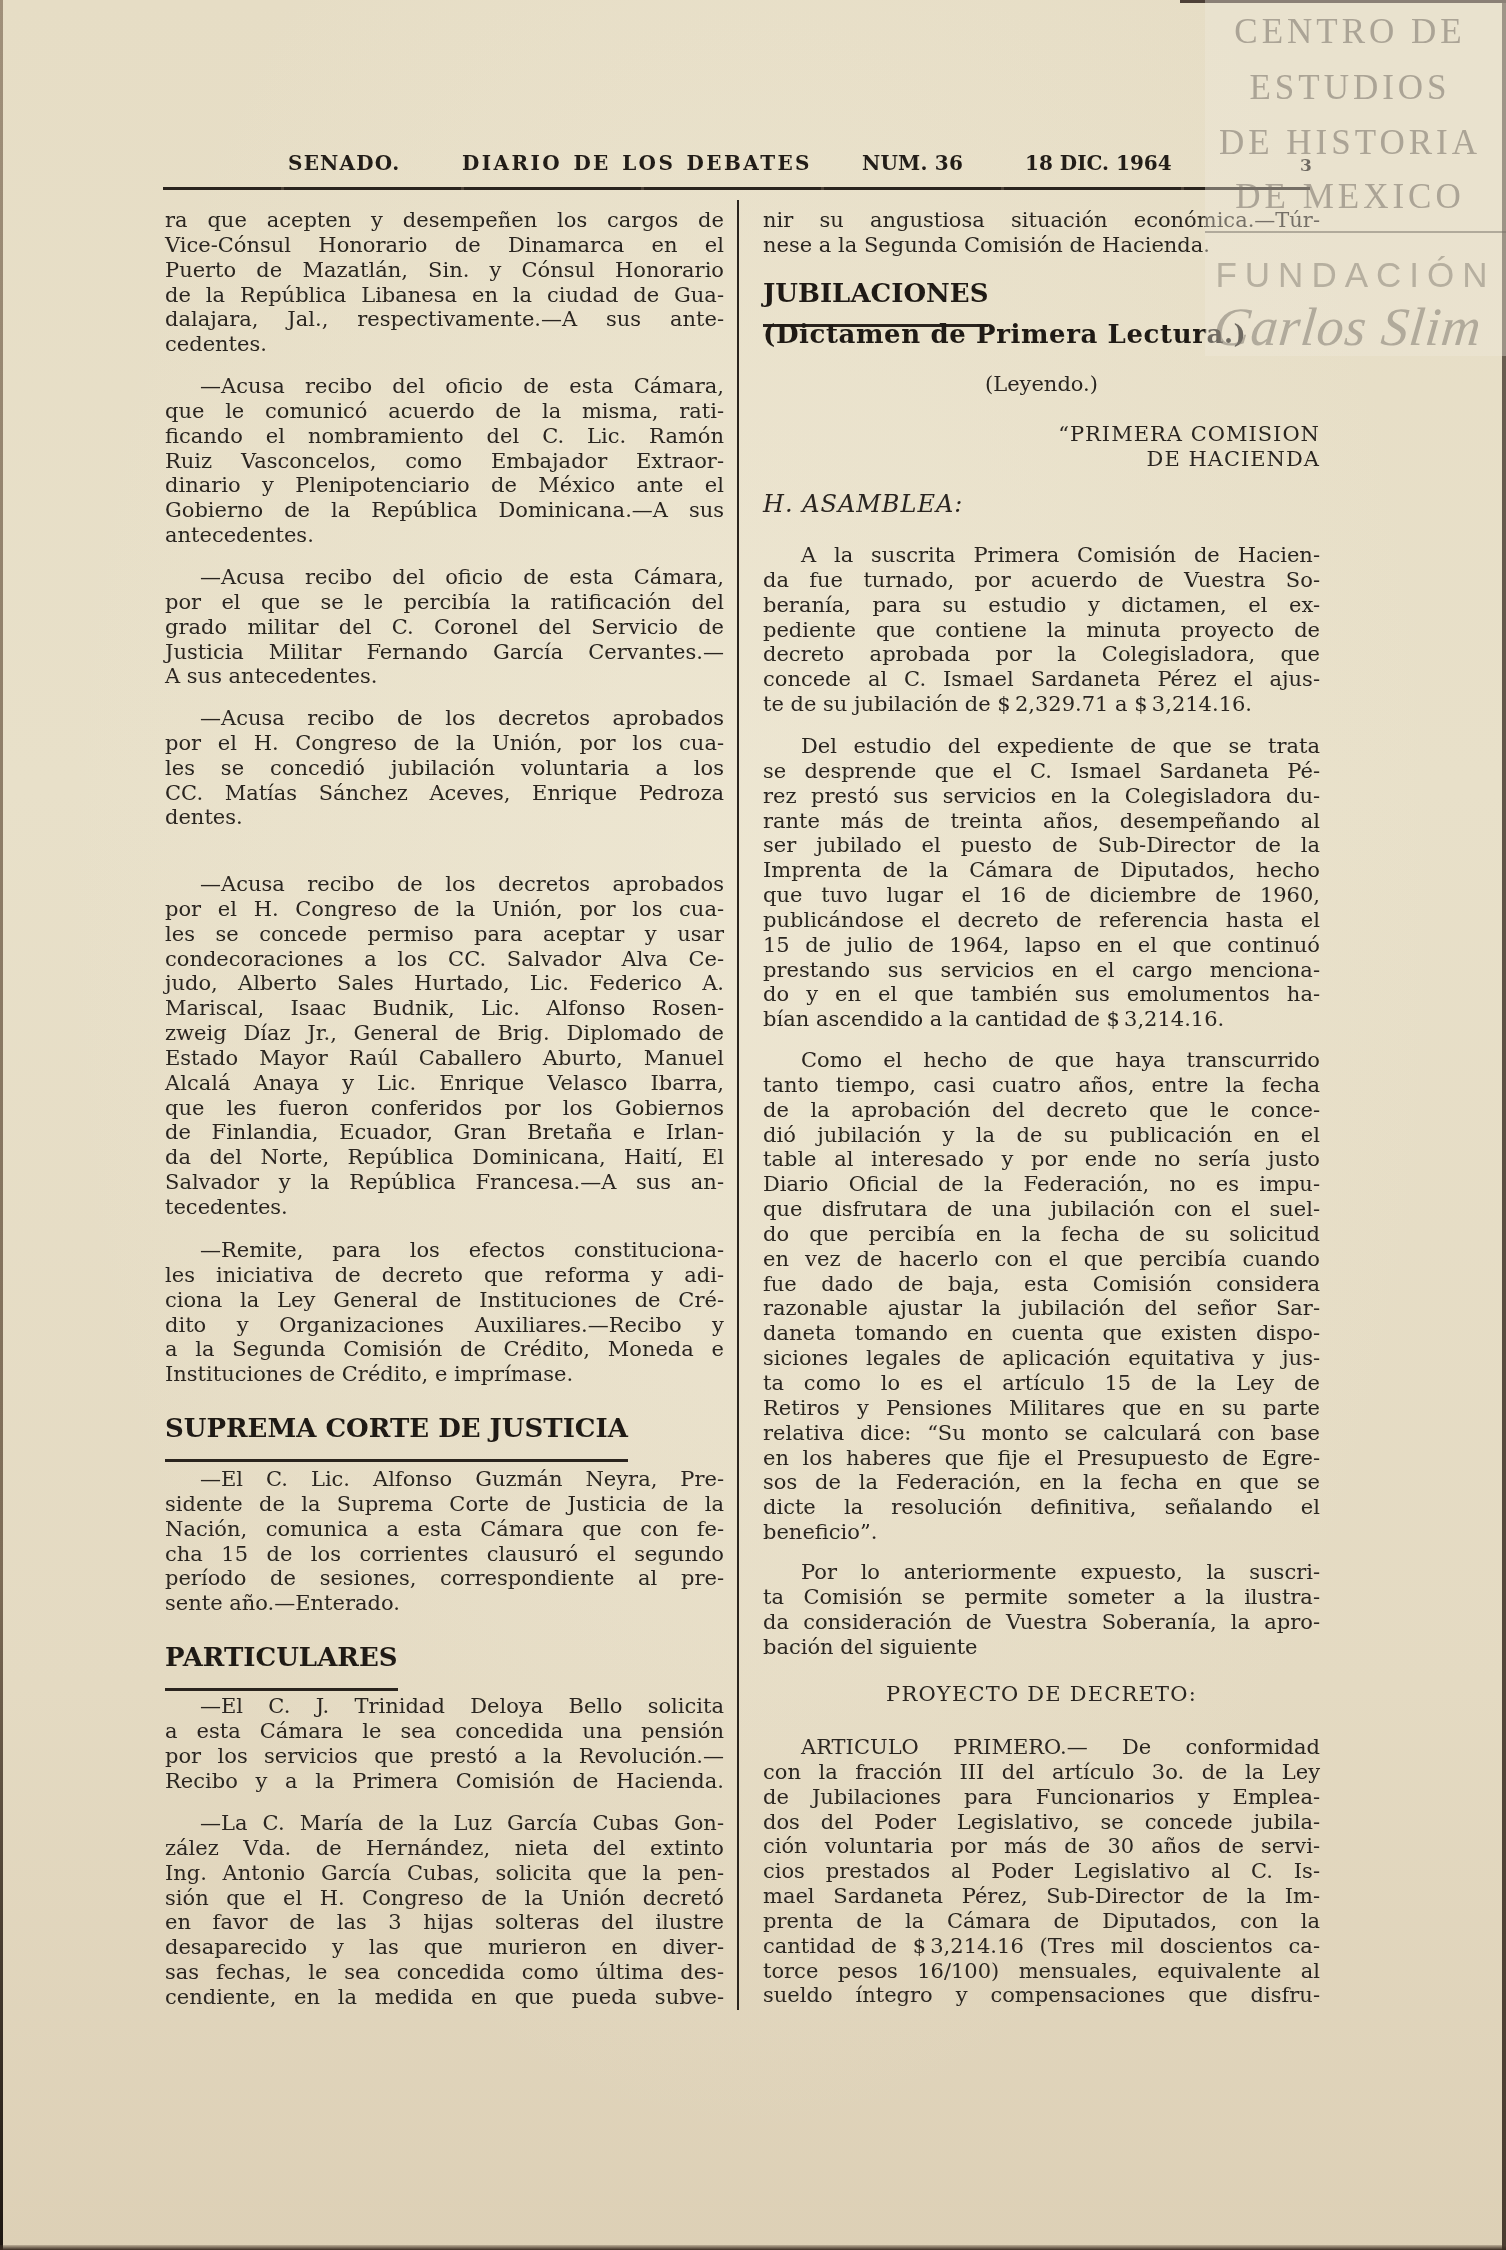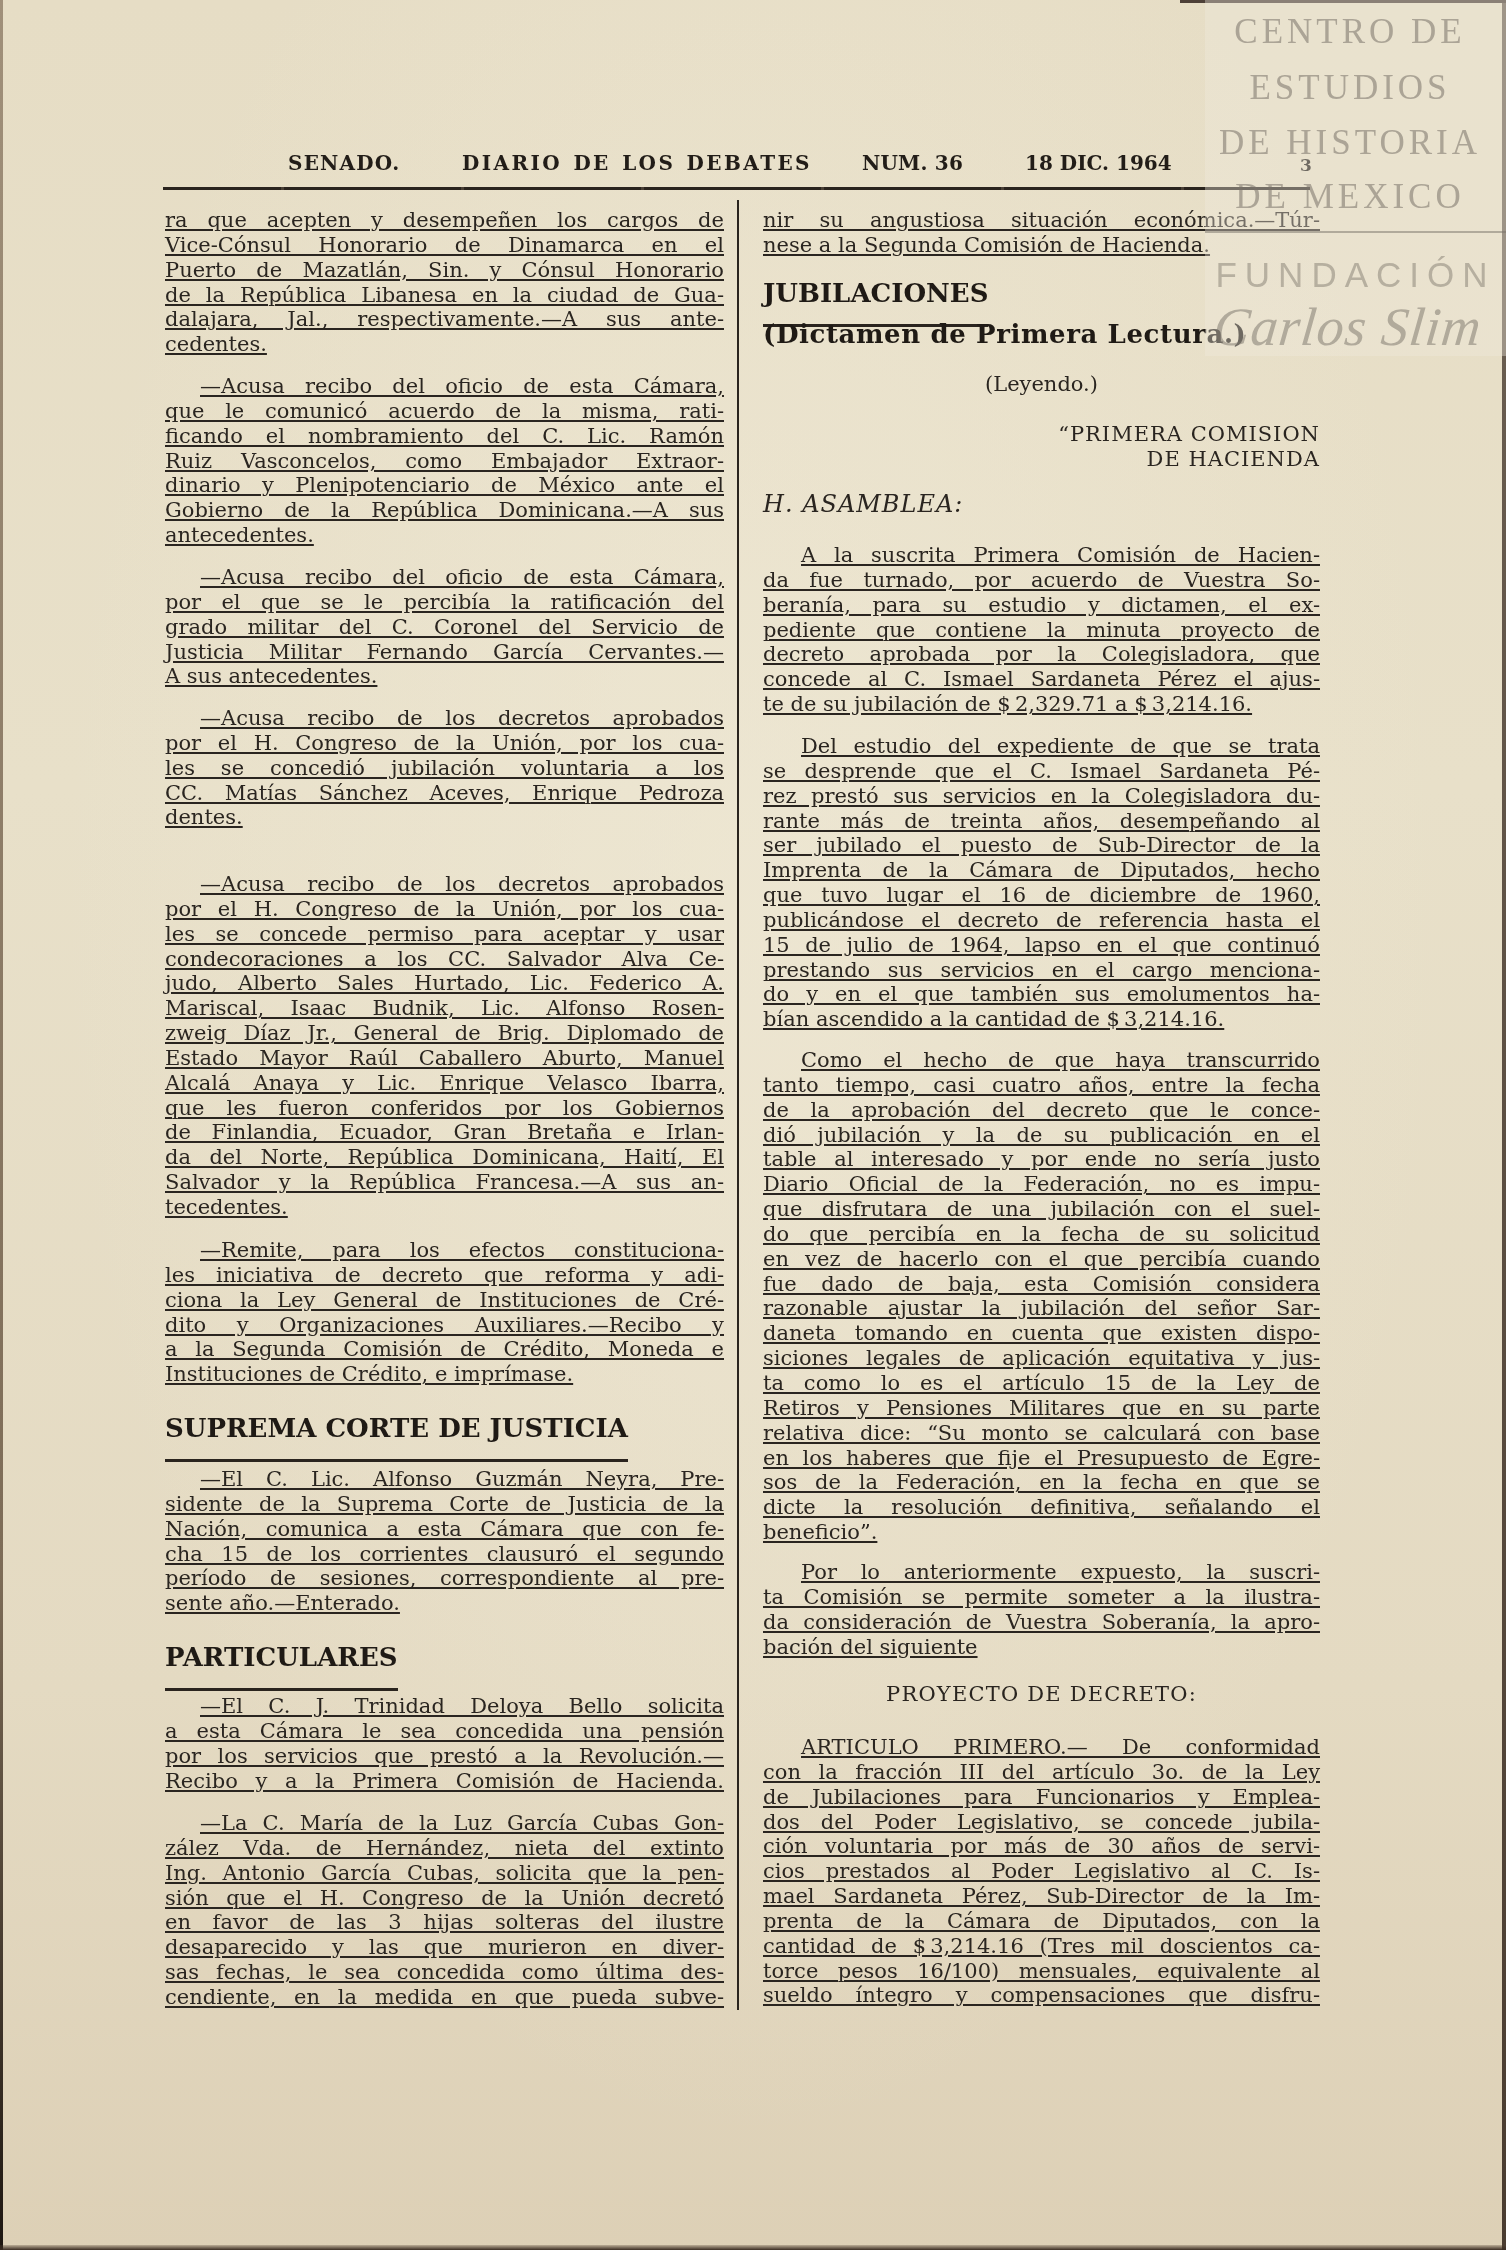--- a/index.html
+++ b/index.html
@@ -31,21 +31,21 @@
   .hdr-page { left: 1300px; font-size: 17px; top: 154px; }
   .hdr-rule { position: absolute; left: 163px; top: 187px; width: 1147px; height: 3px;
     background: repeating-linear-gradient(90deg, #2a241e 0 118px, #4a4036 118px 121px, #2a241e 121px 180px); }
   .col-divider { position: absolute; left: 737px; top: 200px; width: 2px; height: 1810px; background: #2a241e; }
 
   
   .col { position: absolute; top: 0; height: 2250px; }
   .col-left { left: 165px; width: 559px; }
   .col-right { left: 763px; width: 557px; }
 
-  .blk { position: absolute; left: 0; width: 100%; font-size: 21px; line-height: 24.85px; text-decoration: underline; }
+  .blk { position: absolute; left: 0; width: 100%; font-size: 21px; line-height: 24.85px; }
   .ln { display: block; white-space: nowrap; text-align: justify; text-align-last: justify; }
   .ln.last { text-align-last: left; }
   .full-last .ln.last { text-align-last: justify; }
   .col-left .indent .ln:first-child { padding-left: 35px; }
   .col-right .indent .ln:first-child { padding-left: 38px; }
 
   .sec { position: absolute; left: 0; font-family: "DejaVu Serif", serif; font-weight: bold;
     font-size: 26px; line-height: 30px; white-space: nowrap; color: #1f1a15;
     padding-bottom: 16px; border-bottom: 3px solid #2a241e; }
 

